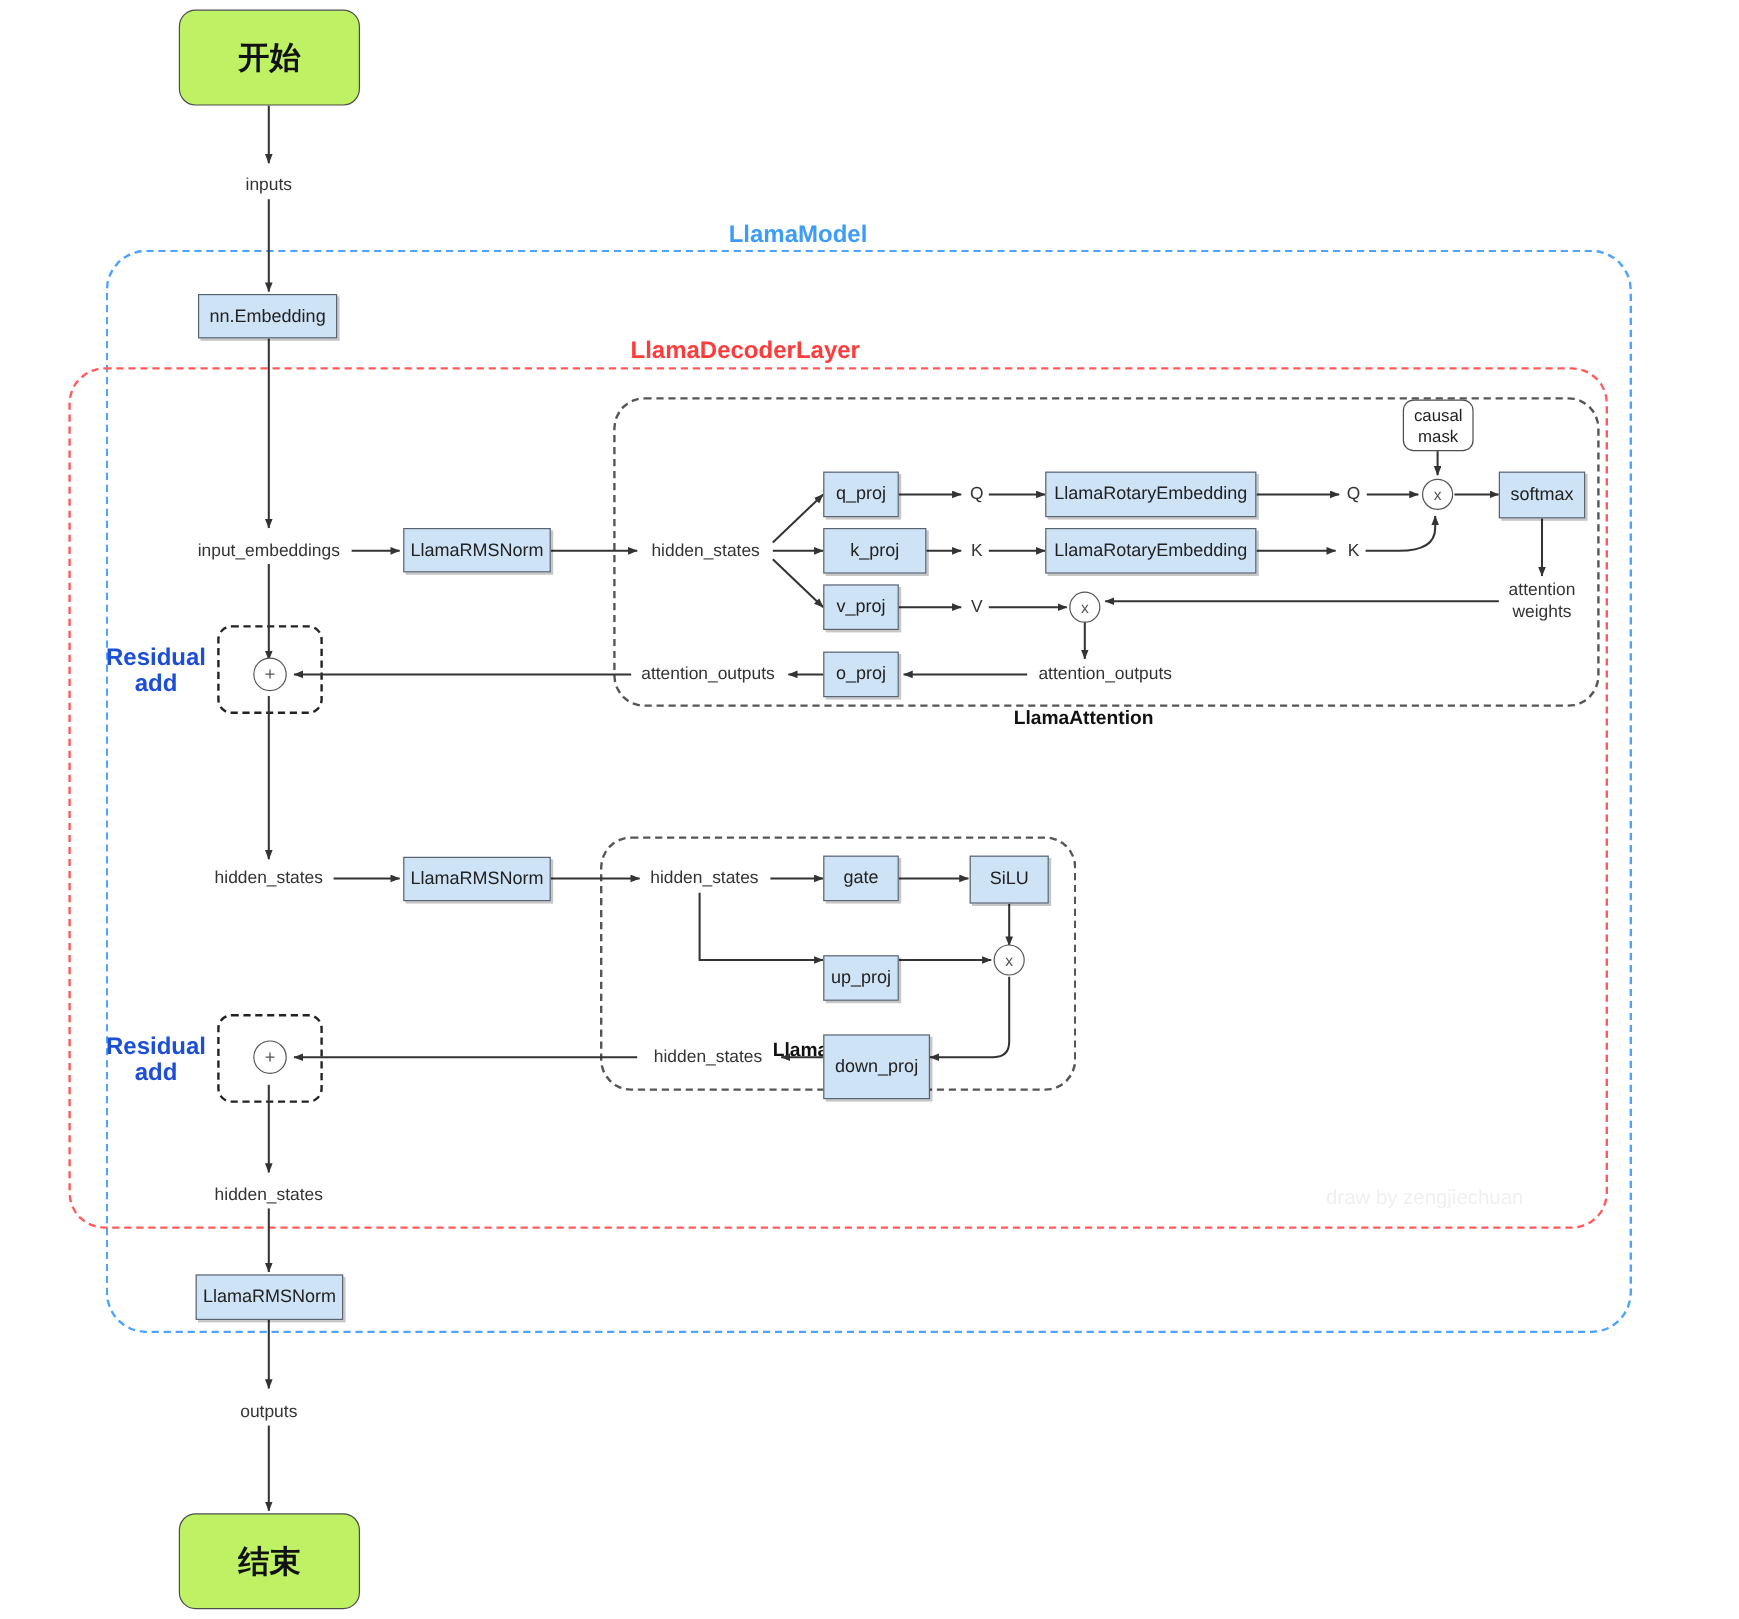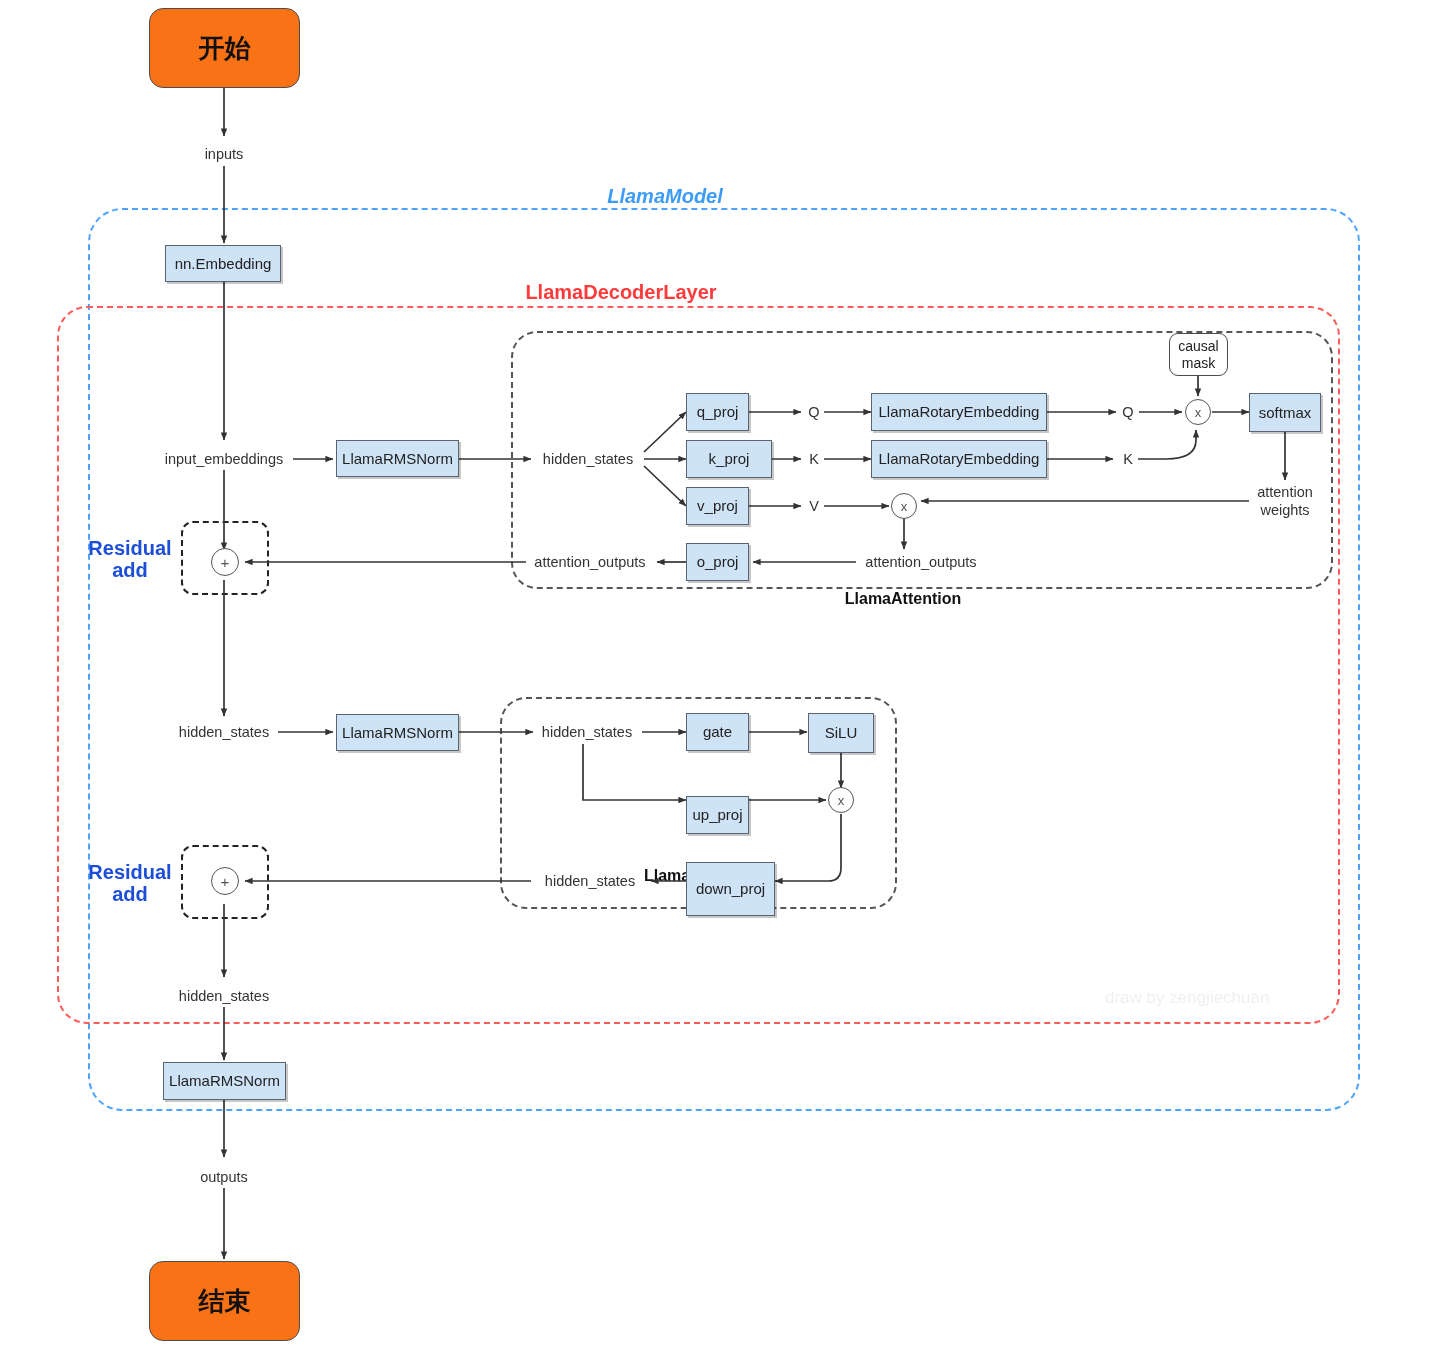--- a/index.html
+++ b/index.html
@@ -7,21 +7,21 @@
   #stage{position:relative;width:1449px;height:1349px;background:#fff;overflow:hidden;}
   svg#wires{position:absolute;left:0;top:0;width:1449px;height:1349px;pointer-events:none;}
 
   .node{position:absolute;box-sizing:border-box;display:flex;align-items:center;justify-content:center;text-align:center;}
 
   
   .box{background:#cfe3f7;border:1.4px solid #5a6470;color:#222;font-size:15px;line-height:1.15;
        box-shadow:2px 2px 0 rgba(0,0,0,0.22);}
 
   
-  .terminal{background:#f97316;border:1.8px solid #4d4d4d;border-radius:14px;font-size:26px;font-weight:bold;color:#111;}
+  .terminal{background:#bef264;border:1.8px solid #4d4d4d;border-radius:14px;font-size:26px;font-weight:bold;color:#111;}
 
   
   .note{background:#fff;border:1.4px solid #4d4d4d;border-radius:9px;font-size:14px;line-height:1.15;color:#222;}
 
   
   .elabel{position:absolute;font-size:14.5px;color:#333;white-space:nowrap;}
   .elabel.c{transform:translateX(-50%);}
   .elabel.ctr{transform:translate(-50%,-50%);text-align:center;}
 
   
@@ -31,21 +31,21 @@
 
   
   .grp{position:absolute;box-sizing:border-box;border-radius:26px;background:transparent;}
   .grp-model{border:2px dashed #4da3ff;border-radius:34px;}
   .grp-decoder{border:2px dashed #ff5b5b;border-radius:30px;}
   .grp-attn{border:2px dashed #555;border-radius:26px;}
   .grp-mlp{border:2px dashed #555;border-radius:26px;}
   .grp-res{border:2px dashed #222;border-radius:12px;}
 
   .grp-title{position:absolute;transform:translateX(-50%);font-weight:bold;white-space:nowrap;}
-  .t-model{color:#3d9bfa;font-size:20px;font-style:italic;}
+  .t-model{color:#3d9bfa;font-size:20px;}
   .t-decoder{color:#ff3b3b;font-size:20px;}
   .t-attn,.t-mlp{color:#111;font-size:16px;}
 
   .reslabel{position:absolute;font-weight:bold;font-size:20px;color:#1d4ed8;line-height:1.1;text-align:center;
             transform:translate(-50%,-50%);}
 
   .watermark{position:absolute;color:#f0f0f0;font-size:17px;white-space:nowrap;}
 </style>
 </head>
 <body>

